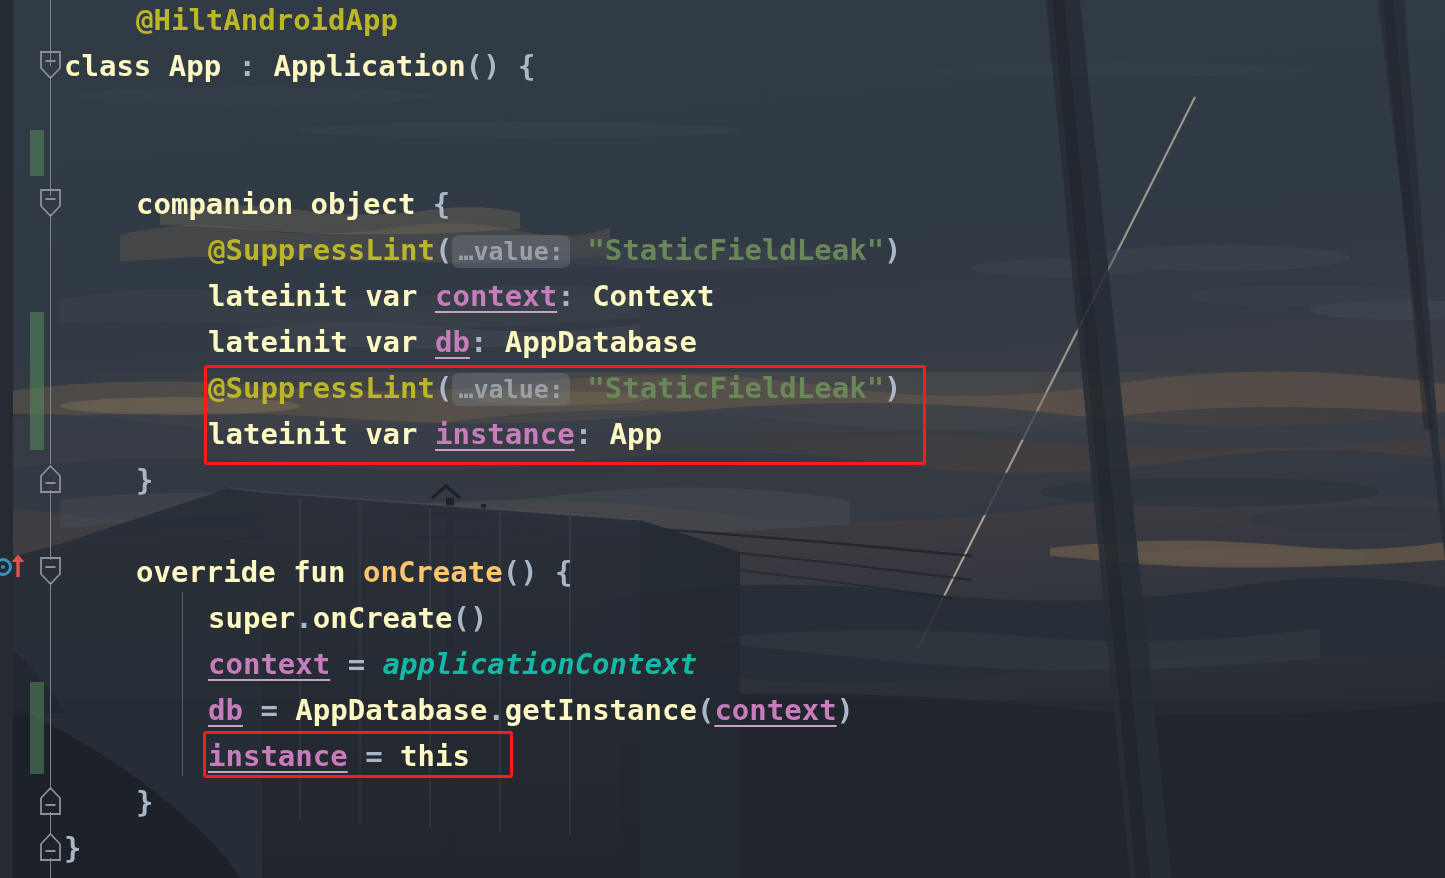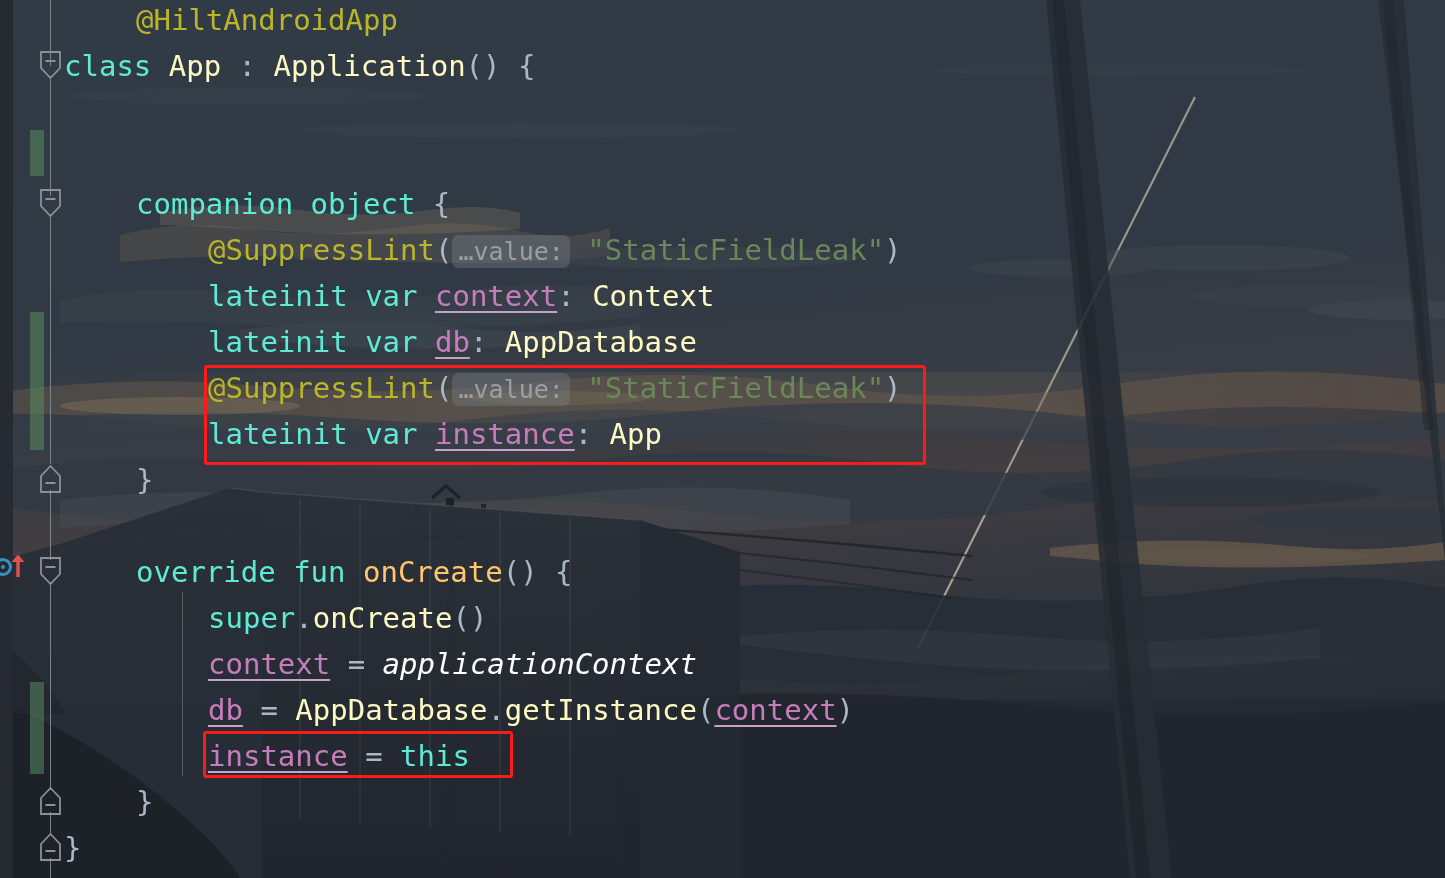--- a/index.html
+++ b/index.html
@@ -74,43 +74,44 @@
   .code-layer {
     position: absolute;
     left: 0; top: 0;
     width: 1393px; height: 878px;
     z-index: 5;
     font-family: "DejaVu Sans Mono", monospace;
     font-size: 29px;
     line-height: 46px;
     white-space: pre;
     letter-spacing: 0px;
+    font-weight: bold;
   }
   .code-line {
     position: absolute;
     left: 64px;
     height: 46px;
     line-height: 46px;
     white-space: pre;
   }
 
   
   .indent-guide {
     position: absolute;
     width: 1px;
     background: rgba(150,150,140,0.45);
     z-index: 4;
   }
 
   
-  .kw      { color: #5eead4; }
+  .kw      { color: #fef9c3; }
   .anno    { color: #bbb529; }
   .ident   { color: #fef9c3; }
   .prop    { color: #c77dbb; text-decoration: underline; text-underline-offset: 5px; text-decoration-thickness: 2px; text-decoration-color: #c9a0c9; }
-  .propi   { color: #ffffff; font-style: italic; }
+  .propi   { color: #14b8a6; font-style: italic; }
   .str     { color: #6a8759; }
   .punct   { color: #a9b7c6; }
   .fn      { color: #ffc66d; }
   .hint {
     color: #9aa0a6;
     background: rgba(120,128,136,0.38);
     border-radius: 7px;
     padding: 2px 6px;
     font-size: 25px;
   }

